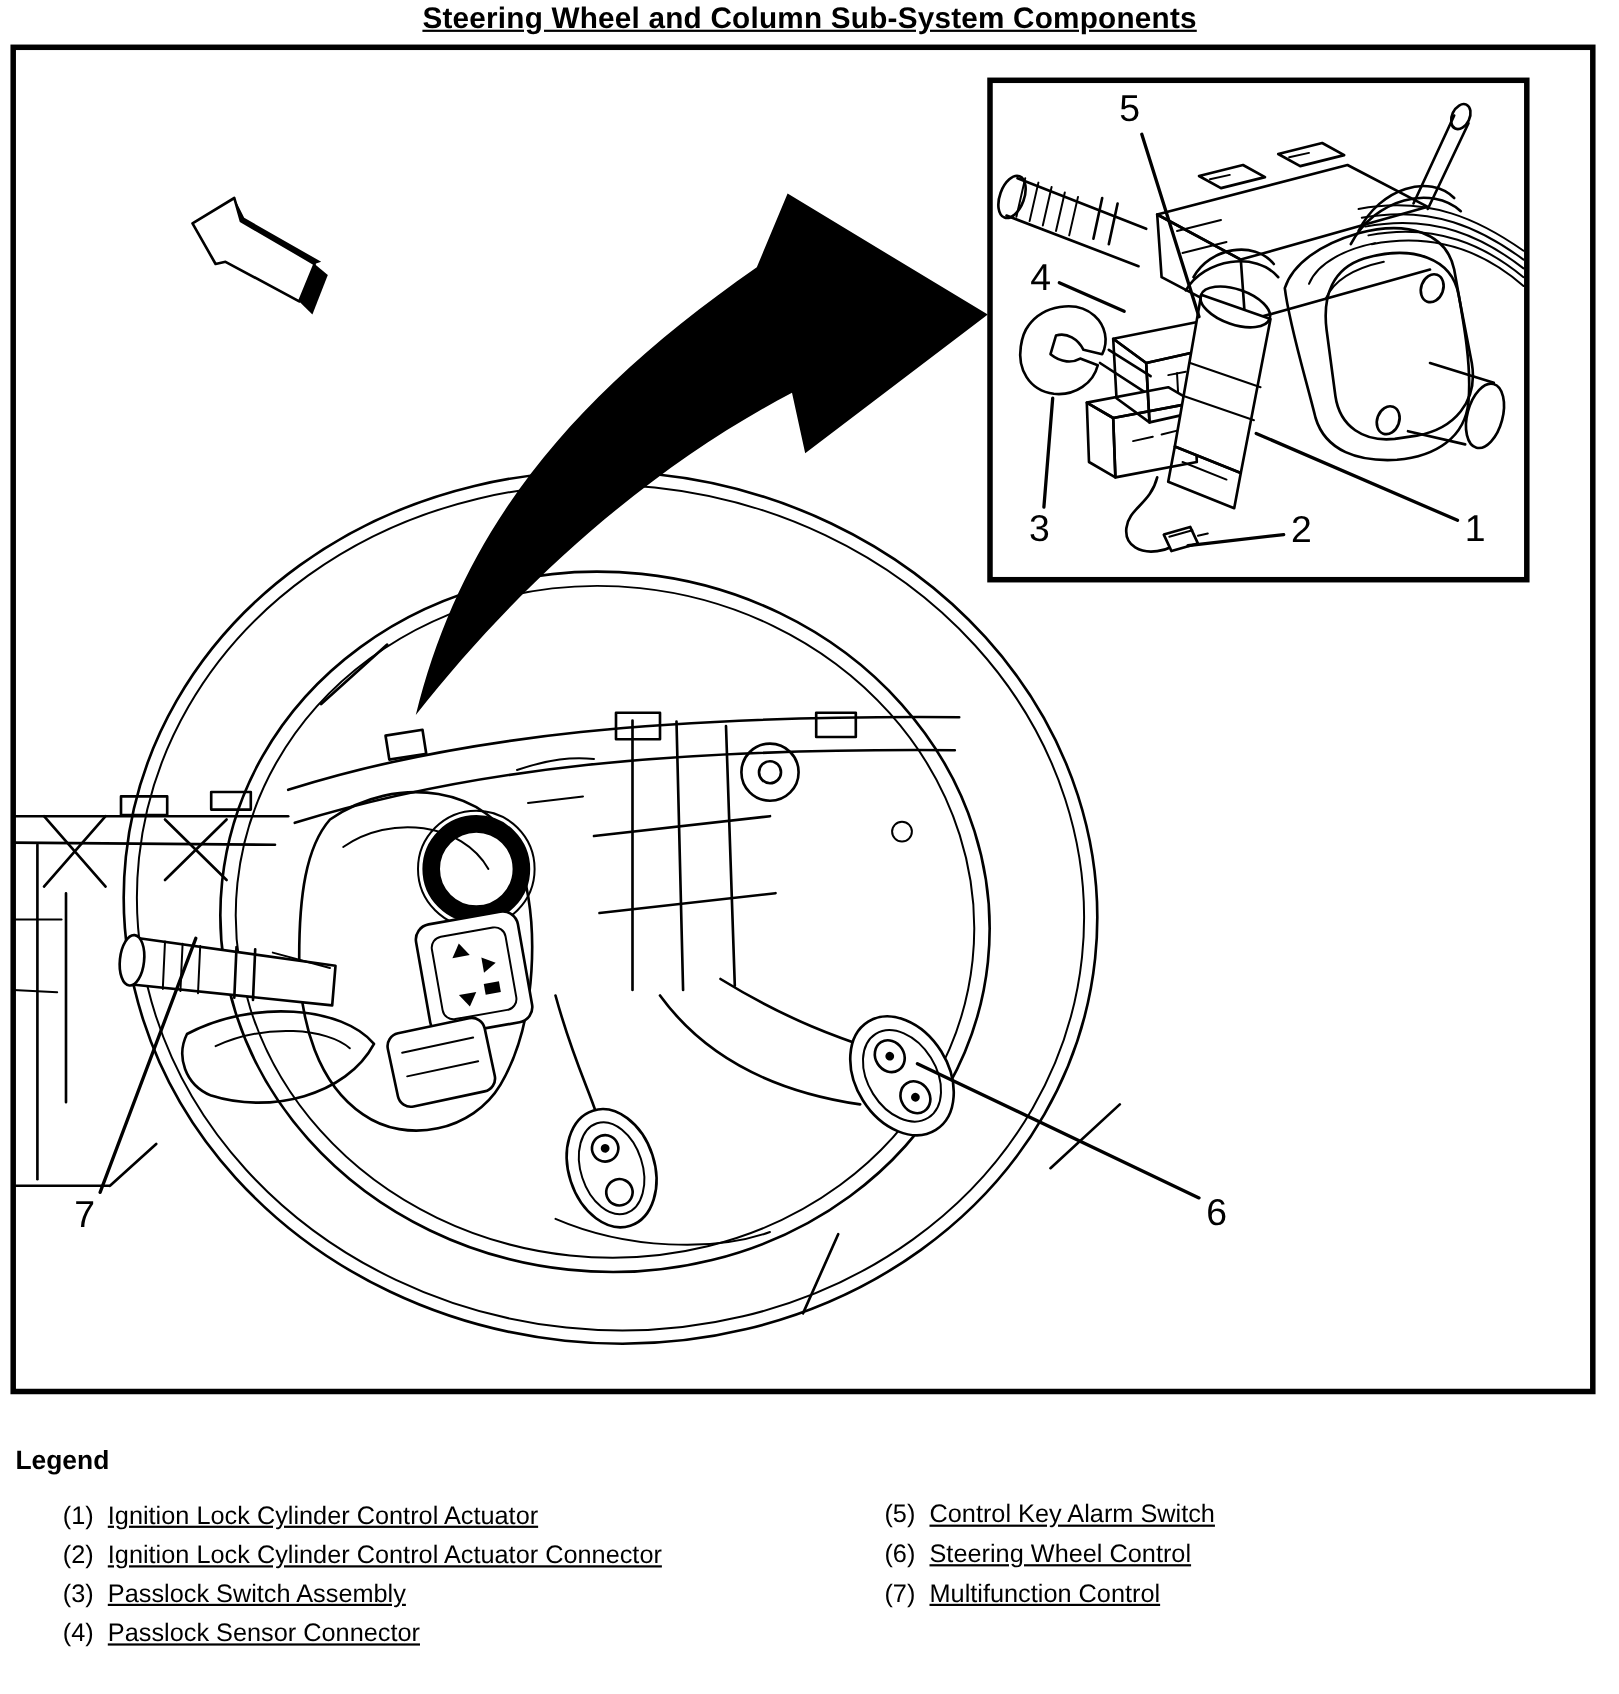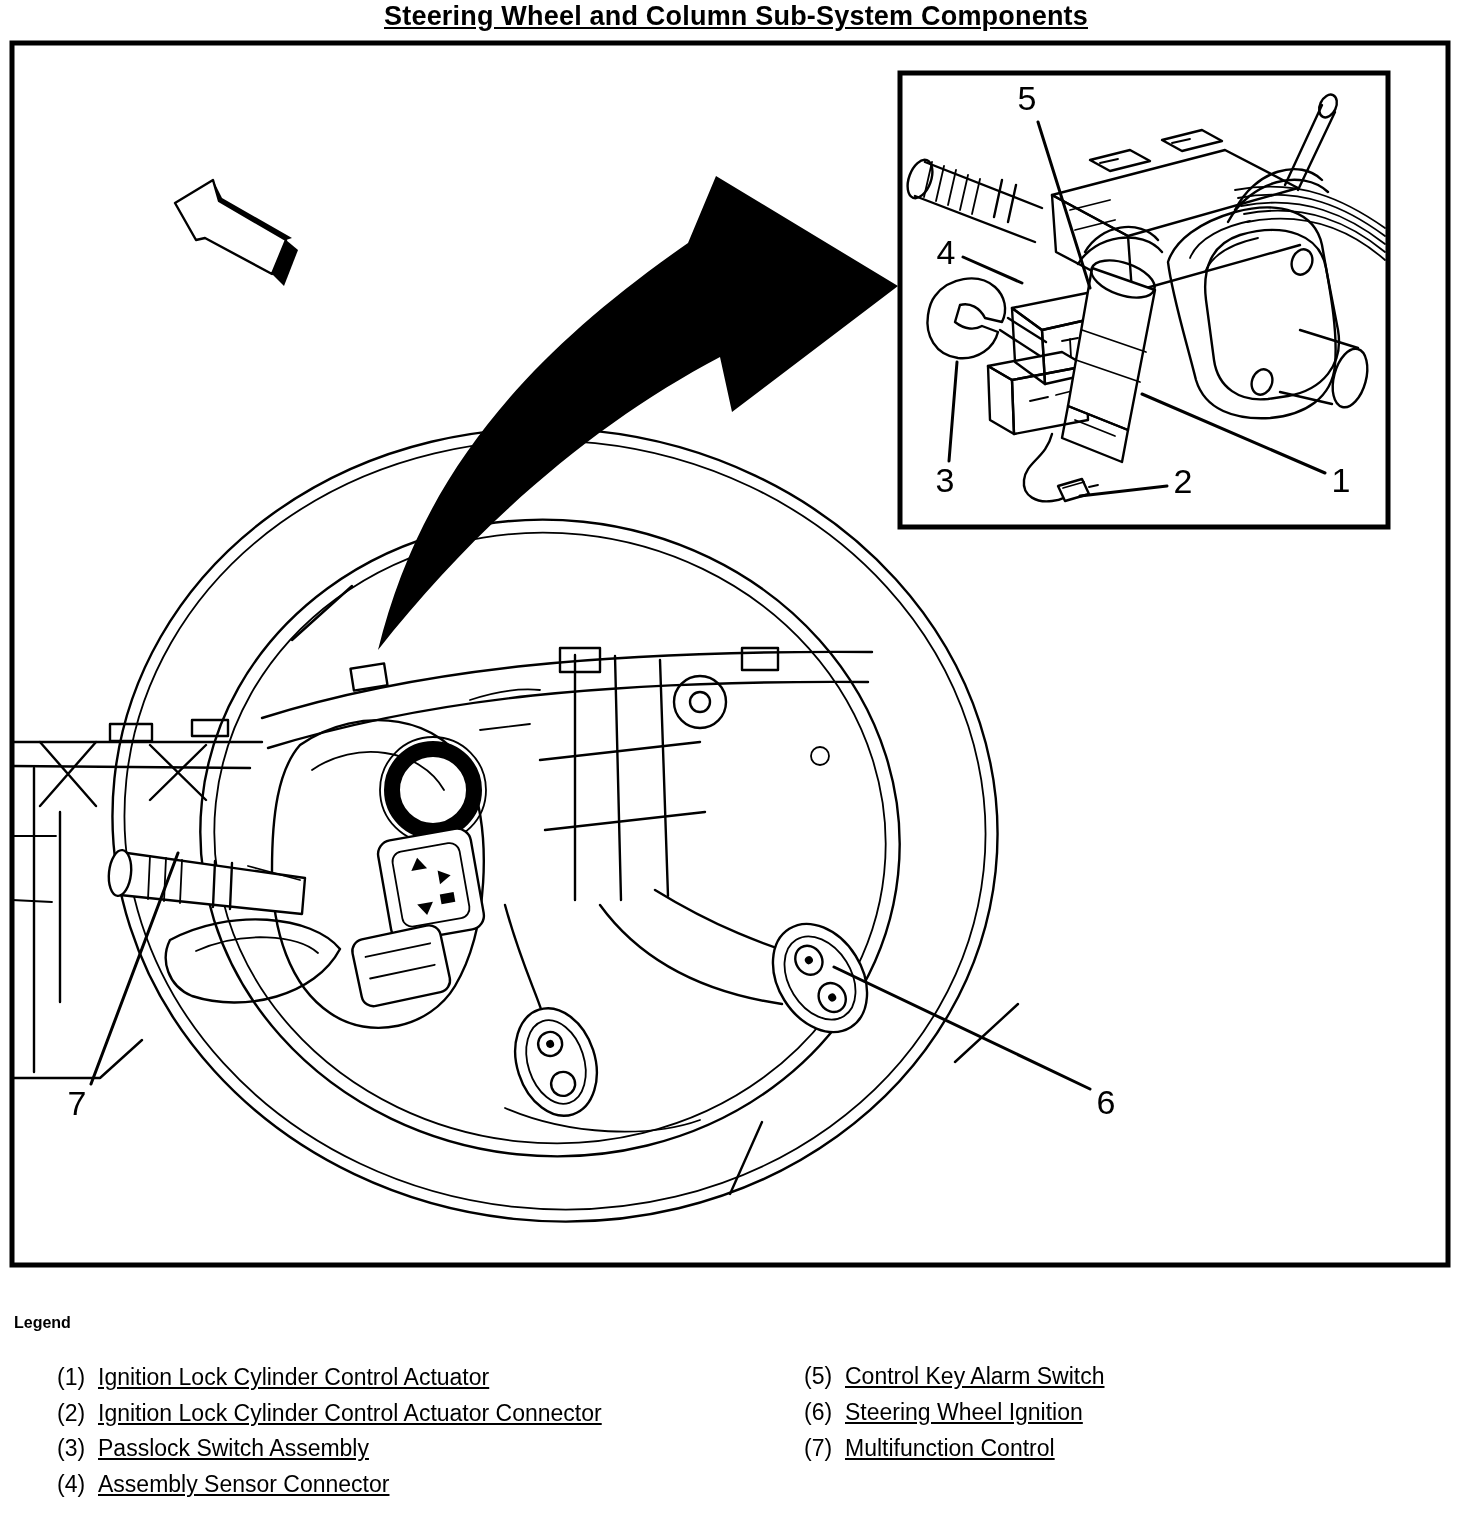--- a/index.html
+++ b/index.html
@@ -18,21 +18,21 @@
   .ln{fill:none;stroke:#000;stroke-width:2.4;stroke-linecap:round;stroke-linejoin:round;}
   .lnthin{fill:none;stroke:#000;stroke-width:1.8;stroke-linecap:round;stroke-linejoin:round;}
   .wfill{fill:#fff;stroke:#000;stroke-width:2.4;stroke-linejoin:round;}
   .solid{fill:#000;stroke:none;}
   .border5{fill:none;stroke:#000;stroke-width:5;}
   .insetbg{fill:#fff;stroke:#000;stroke-width:5;}
   .leader{fill:none;stroke:#000;stroke-width:3;stroke-linecap:round;}
   .callout-num{font:34px "Liberation Sans", sans-serif;fill:#000;text-anchor:middle;}
   
   .legend-heading{
-    position:absolute;left:14px;top:1314px;font-size:16px;font-weight:bold;
+    position:absolute;left:14px;top:1314px;font-size:24px;font-weight:bold;
   }
   .legend-col{position:absolute;font-size:23px;}
   .legend-col.left{left:57px;top:1360px;width:560px;line-height:35.5px;}
   .legend-col.right{left:804px;top:1358px;width:480px;line-height:36px;}
   .legend-item{display:flex;align-items:flex-start;}
   .legend-num{flex:0 0 41px;}
   .legend-label{flex:1 1 auto;max-width:520px;text-decoration:underline;}
 </style>
 </head>
 <body>
@@ -254,30 +254,30 @@
   <div class="legend-item">
     <span class="legend-num">(2)</span>
     <span class="legend-label">Ignition Lock Cylinder Control Actuator Connector</span>
   </div>
   <div class="legend-item">
     <span class="legend-num">(3)</span>
     <span class="legend-label">Passlock Switch Assembly</span>
   </div>
   <div class="legend-item">
     <span class="legend-num">(4)</span>
-    <span class="legend-label">Assembly Sensor Connector</span>
+    <span class="legend-label">Passlock Sensor Connector</span>
   </div>
 </div>
 
 <div class="legend-col right">
   <div class="legend-item">
     <span class="legend-num">(5)</span>
     <span class="legend-label">Control Key Alarm Switch</span>
   </div>
   <div class="legend-item">
     <span class="legend-num">(6)</span>
-    <span class="legend-label">Steering Wheel Ignition</span>
+    <span class="legend-label">Steering Wheel Control</span>
   </div>
   <div class="legend-item">
     <span class="legend-num">(7)</span>
     <span class="legend-label">Multifunction Control</span>
   </div>
 </div>
 
 </body></html>

